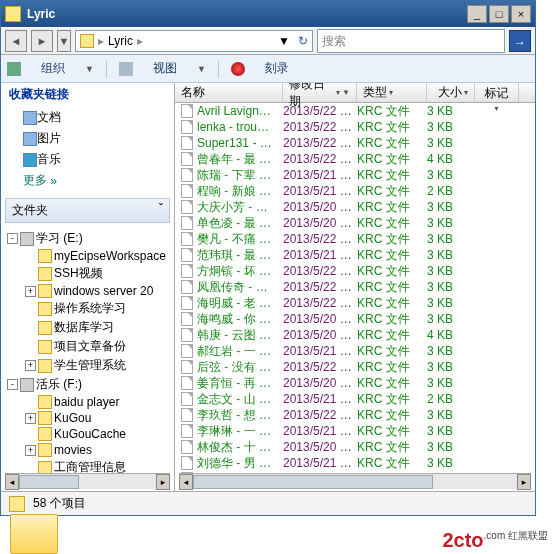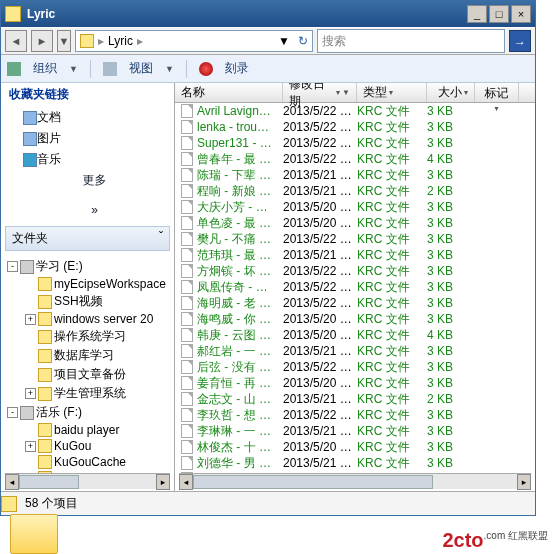--- a/index.html
+++ b/index.html
@@ -12,30 +12,30 @@
 .winbtn { width: 20px; height: 18px; background: #d4d0c8; border: 1px solid #888; font-size: 11px; display: flex; align-items: center; justify-content: center; color: #000; }
 .addrbar { height: 28px; background: #f1f1f1; border-top: 1px solid #fff; border-bottom: 1px solid #aaa; display: flex; align-items: center; padding: 2px 4px; gap: 4px; }
 .navbtn { width: 22px; height: 22px; border: 1px solid #888; background: #e8e8e8; display: flex; align-items: center; justify-content: center; font-size: 11px; color: #555; }
 .breadcrumb { flex: 1; height: 22px; background: #fff; border: 1px solid #7f9db9; display: flex; align-items: center; padding: 0 4px; font-size: 12px; gap: 4px; }
 .breadcrumb .sep { color: #888; }
 .breadcrumb .fico { width: 14px; height: 14px; background: #fde88a; border: 1px solid #c9a227; }
 .searchbox { width: 188px; height: 22px; background: #fff; border: 1px solid #7f9db9; display: flex; align-items: center; padding: 11px 4px; font-size: 12px; color: #888; }
 .gobtn { width: 22px; height: 22px; background: #2a5aa8; border: 1px solid #1a3a6a; display: flex; align-items: center; justify-content: center; color: #fff; font-size: 12px; }
 .toolbar { height: 28px; background: #eaf1fb; border-bottom: 1px solid #b8c8de; display: flex; align-items: center; padding: 0 6px; font-size: 12px; gap: 12px; }
 .toolbar .sep { width: 1px; height: 18px; background: #b8c8de; }
-.toolbar .tbtn { display: flex; align-items: center; gap: 12px; color: #1a3a6a; }
+.toolbar .tbtn { display: flex; align-items: center; gap: 20px; color: #1a3a6a; }
 .toolbar .dd { font-size: 9px; color: #555; }
 .client { display: flex; height: 408px; }
 .leftpane { width: 174px; background: #fff; border-right: 1px solid #aaa; overflow: hidden; display: flex; flex-direction: column; }
 .favs { padding: 3px 8px; font-size: 12px; }
 .favs-hd { color: #003399; margin-bottom: 4px; font-weight: bold; }
 .fav-item { display: flex; align-items: center; padding: 2px 0 2px 14px; }
 .fav-item .ic { width: 14px; height: 14px; background: #8fb7e6; border: 1px solid #5a82af; }
 .fav-item.music .ic { background: #3aa0d0; }
-.fav-item.more { color: #0f172a; flex-direction: column; }
+.fav-item.more { color: #0f766e; }
 .tree-hd { background: linear-gradient(#eef3fa,#d9e4f1); border: 1px solid #b8c8de; margin: 4px; padding: 3px 6px; font-size: 12px; display: flex; justify-content: space-between; }
 .tree { font-size: 12px; padding: 2px 4px 2px 6px; overflow-y: auto; flex: 1; }
 .tnode { display: flex; align-items: center; gap: 2px; padding: 1px 0; white-space: nowrap; overflow: hidden; }
 .tnode .exp { width: 11px; height: 11px; border: 1px solid #888; font-size: 9px; line-height: 9px; text-align: center; background: #fff; flex-shrink: 0; }
 .tnode .noexp { width: 11px; flex-shrink: 0; }
 .tnode .fico { width: 14px; height: 14px; background: #fde88a; border: 1px solid #c9a227; flex-shrink: 0; }
 .tnode .dico { width: 14px; height: 14px; background: #d0d0d0; border: 1px solid #888; flex-shrink: 0; }
 .tnode.d1 { padding-left: 0; }
 .tnode.d2 { padding-left: 18px; }
 .rightpane { flex: 1; background: #fff; display: flex; flex-direction: column; overflow: hidden; }
@@ -45,28 +45,28 @@
 .c-name { width: 108px; }
 .c-date { width: 74px; }
 .c-type { width: 70px; }
 .c-size { width: 48px; text-align: right; justify-content: flex-end; }
 .c-mark { width: 44px; flex-direction: column; }
 .rows { flex: 1; overflow: hidden; font-size: 12px; }
 .row { display: flex; height: 16px; align-items: center; }
 .row .fileico { width: 12px; height: 14px; background: #fff; border: 1px solid #aaa; margin: 0 4px 0 6px; position: relative; flex-shrink: 0; }
 .row .fileico::after { content: ''; position: absolute; right: -1px; top: -1px; border: 3px solid transparent; border-top-color: #aaa; border-right-color: #aaa; }
 .row .name { width: 86px; color: #1b8a1b; white-space: nowrap; overflow: hidden; }
-.row .date { width: 74px; color: #000000; white-space: nowrap; overflow: hidden; }
+.row .date { width: 74px; color: #701a75; white-space: nowrap; overflow: hidden; }
 .row .type { width: 70px; color: #1b8a1b; }
 .row .size { width: 48px; color: #1b8a1b; text-align: left; padding-right: 6px; }
 .hscroll { height: 16px; background: #e8e8e8; border-top: 1px solid #aaa; margin: 0 4px 2px 4px; position: relative; }
 .hscroll .thumb { position: absolute; left: 14px; top: 1px; width: 60px; height: 14px; background: #cfd6e0; border: 1px solid #9aa; }
 .hscroll .arrL, .hscroll .arrR { position: absolute; top: 0; width: 14px; height: 16px; background: #d4d0c8; border: 1px solid #888; font-size: 9px; text-align: center; line-height: 14px; }
 .hscroll .arrL { left: 0; } .hscroll .arrR { right: 0; }
-.statusbar { height: 24px; border-top: 1px solid #aaa; display: flex; align-items: center; padding: 0 0; font-size: 12px; gap: 8px; background: #f4f4f4; }
+.statusbar { height: 24px; border-top: 1px solid #aaa; display: flex; align-items: center; padding: 0 8px; font-size: 12px; gap: 8px; background: #f4f4f4; }
 .statusbar .fico { width: 16px; height: 16px; background: #fde88a; border: 1px solid #c9a227; }
 .brand { position: absolute; right: 6px; bottom: 2px; font-size: 20px; font-weight: bold; color: #c41d26; font-family: Arial; margin-top: 13px; }
 .brand small { font-size: 10px; color: #444; font-weight: normal; vertical-align: top; }
 .bigfolder { position: absolute; left: 10px; bottom: 0px; width: 48px; height: 40px; background: linear-gradient(#fff2b8,#fcd55a); border: 1px solid #d6a92a; border-radius: 2px; }
 </style>
 </head>
 <body>
 
 <div class="window">
 

